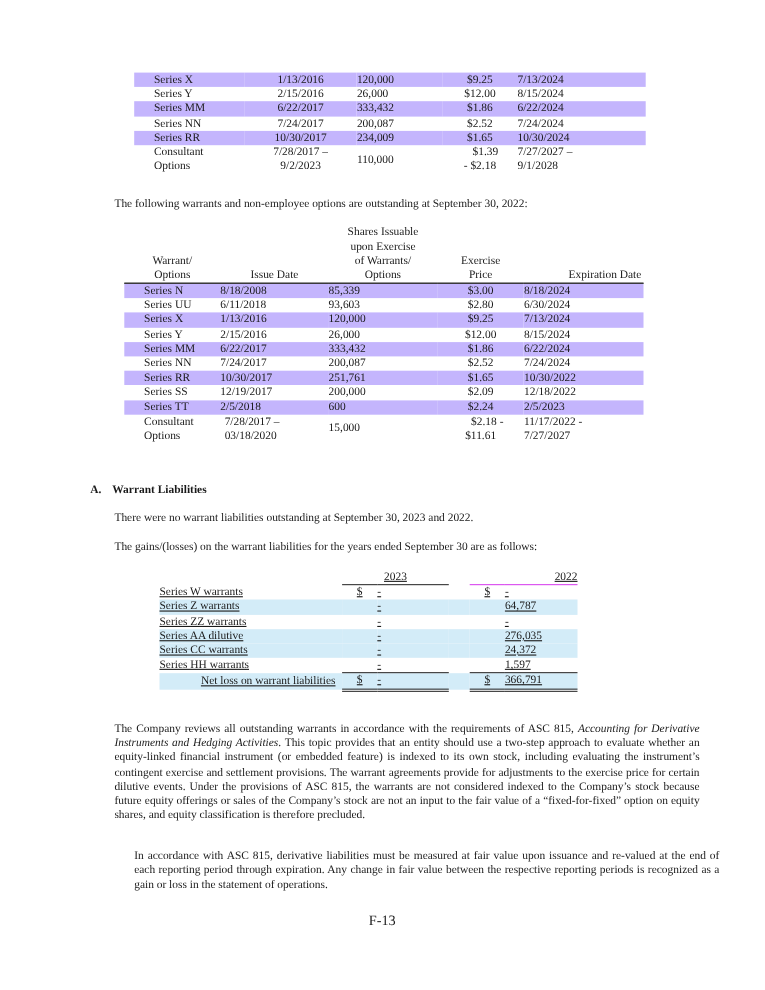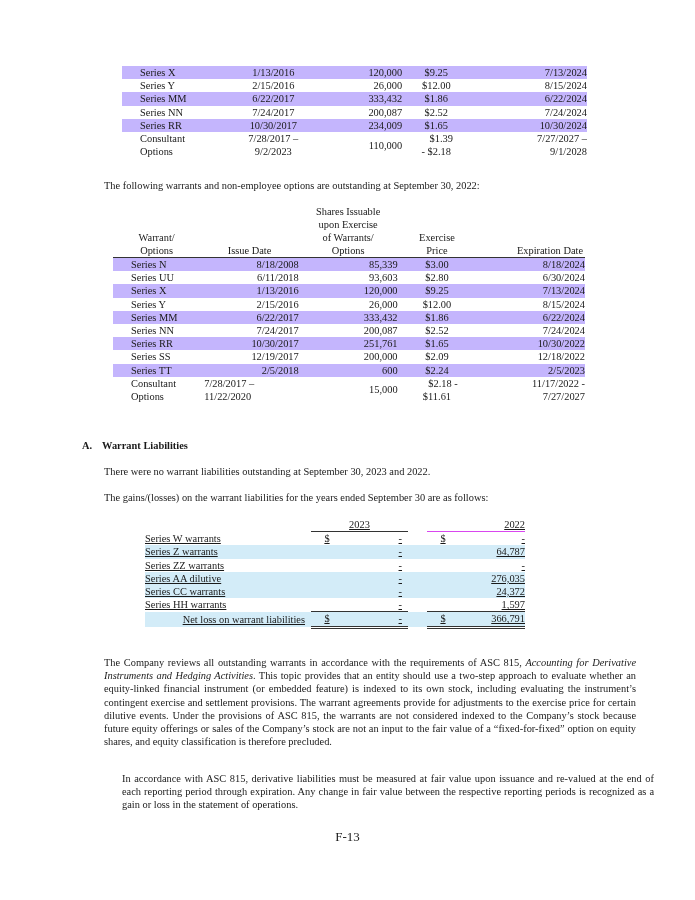--- a/index.html
+++ b/index.html
@@ -7,21 +7,21 @@
     width: 695px; height: 900px; position: relative; overflow: hidden;
     font-family: "Liberation Serif", "DejaVu Serif", serif;
     color: #1a1a1a; font-size: 10.4px;
   }
   .abs { position: absolute; }
   table { border-collapse: collapse; }
   .wt td { padding: 0; line-height: 13.2px; height: 13.2px; white-space: nowrap; }
   .wt tr.shade td { background: #c4b5fd; }
   .c1 { width: 70px; text-align: left; padding-left: 18px !important; }
   .wt1 .c1 { width: 84px; }
-  .r { text-align: right; }
+  .r { }
   .ctr { text-align: center; }
   .hdr td { line-height: 13px; vertical-align: bottom; text-align: center; }
   .hdr-line { border-bottom: 1px solid #333; }
   p { margin: 0; }
   .para { position: absolute; left: 104px; width: 532px; line-height: 13.2px; text-align: justify; }
   .gl td { padding: 0; height: 13.2px; line-height: 13.2px; white-space: nowrap; }
   .gl tr.shade td.sh { background: #d3ecf8; }
 </style>
 </head>
 <body>
@@ -186,21 +186,21 @@
       <td class="ctr">$2.24</td>
       <td class="r">2/5/2023</td>
     </tr>
     <tr>
       <td class="c1">
           <div>Consultant</div>
           <div>Options</div>
         </td>
       <td class="r" style="text-align:left; padding-left:4px">
           <div>7/28/2017 –</div>
-          <div>11/22/2020</div>
+          <div>03/18/2020</div>
         </td>
       <td class="r" style="vertical-align:middle">15,000</td>
       <td class="ctr">
           <div style="padding-left:12px">$2.18 -</div>
           <div>$11.61</div>
         </td>
       <td class="r">
           <div>11/17/2022 -</div>
           <div>7/27/2027</div>
         </td>

